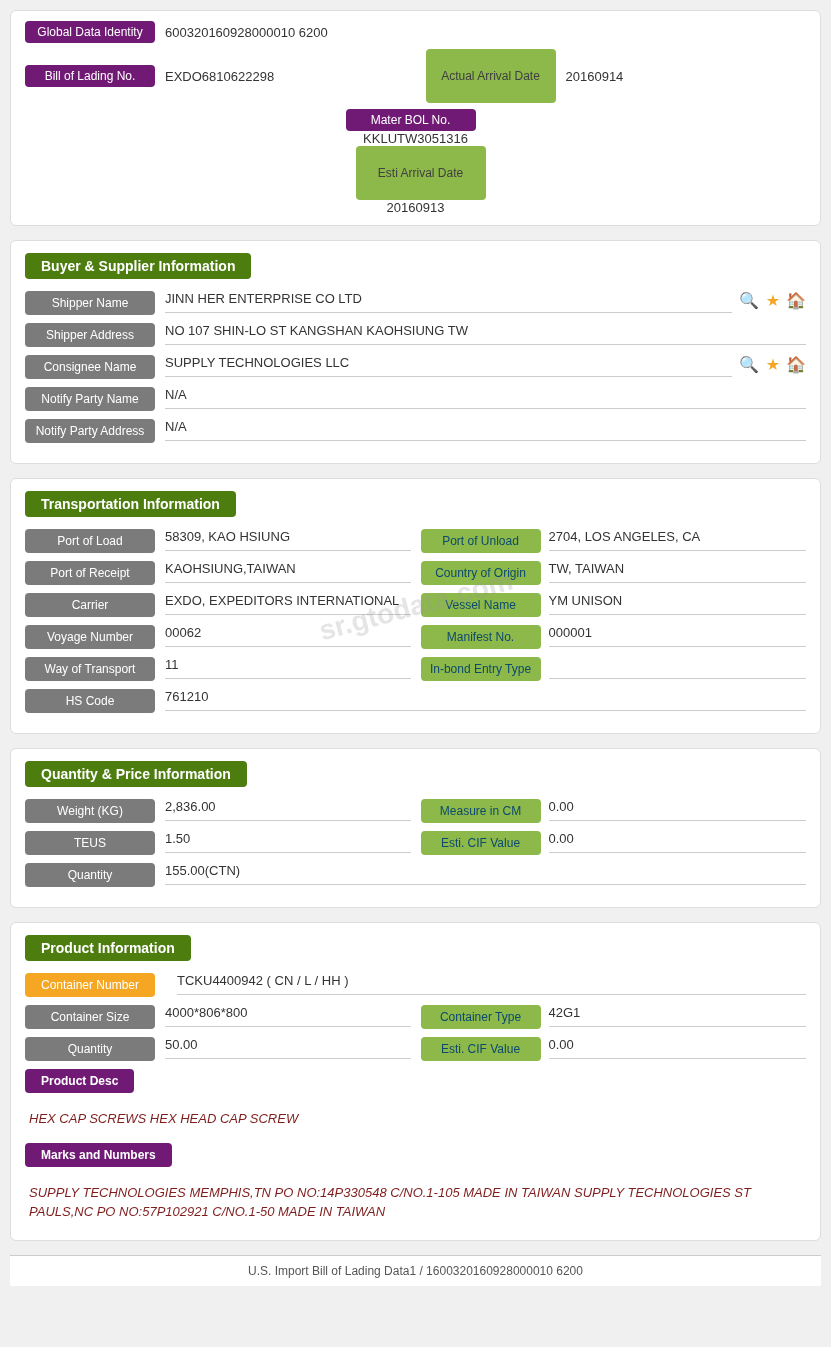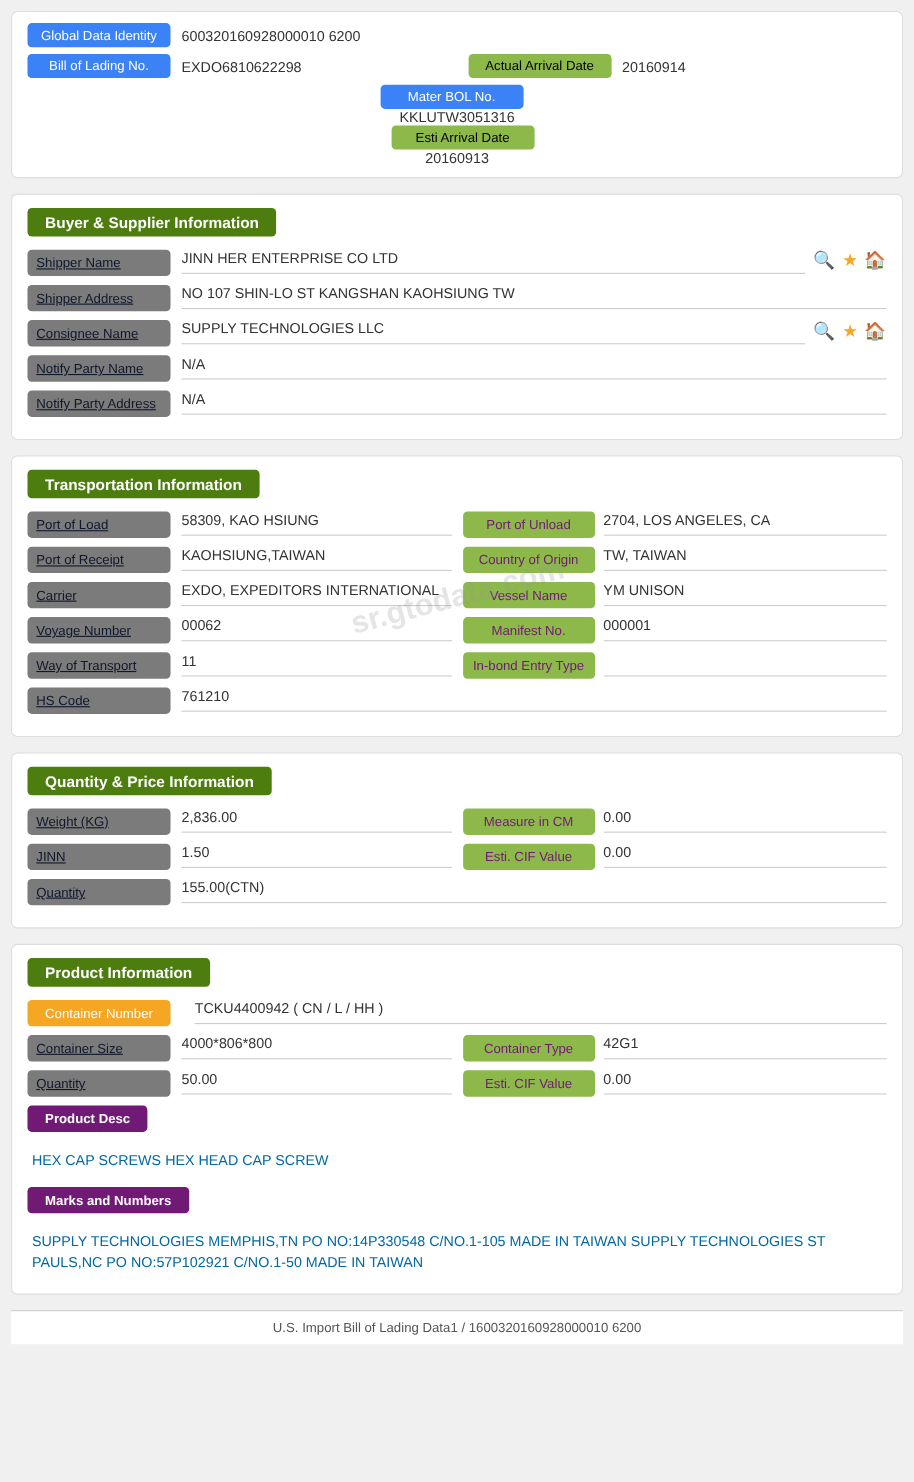--- a/index.html
+++ b/index.html
@@ -5,48 +5,48 @@
     * { box-sizing: border-box; margin: 0; padding: 0; }
     body { font-family: Arial, sans-serif; font-size: 13px; background: #f0f0f0; color: #333; }
     .page { max-width: 831px; margin: 0 auto; background: #f0f0f0; padding: 10px; }
 
     .card { background: #fff; border: 1px solid #ddd; border-radius: 6px; margin-bottom: 14px; padding: 12px 14px; }
 
     
     .identity-card { background: #fff; border: 1px solid #ddd; border-radius: 6px; margin-bottom: 14px; padding: 10px 14px; }
     .identity-row { display: flex; align-items: center; margin-bottom: 6px; }
     .identity-row:last-child { margin-bottom: 0; flex-direction: column; }
-    .id-label { background: #3b82f6; color: #fff; border-radius: 4px; padding: 4px 10px; font-size: 12px; min-width: 130px; text-align: center; margin-right: 10px; white-space: nowrap; }
+    .id-label { background: #701a75; color: #fff; border-radius: 4px; padding: 4px 10px; font-size: 12px; min-width: 130px; text-align: center; margin-right: 10px; white-space: nowrap; }
     .id-value { font-size: 13px; color: #333; flex: 1; }
-    .id-label-green { background: #8db84a; color: #000000; border-radius: 4px; padding: 4px 10px; font-size: 12px; min-width: 130px; text-align: center; margin-right: 10px; margin-left: 20px; white-space: nowrap; }
+    .id-label-green { background: #8db84a; color: #404040; border-radius: 4px; padding: 20px 10px; font-size: 12px; min-width: 130px; text-align: center; margin-right: 10px; margin-left: 20px; white-space: nowrap; }
 
     
     .section-header { background: #4d7c0f; color: #fff; border-radius: 4px; display: inline-block; padding: 5px 16px; font-size: 14px; font-weight: bold; margin-bottom: 12px; }
 
     
     .field-row { display: flex; align-items: flex-start; margin-bottom: 8px; }
-    .field-label { background: #7b7b7b; color: #0f172a; border-radius: 4px; padding: 5px 8px; font-size: 12px; min-width: 130px; max-width: 130px; margin-right: 10px; white-space: nowrap; flex-shrink: 0; text-decoration: underline; }
+    .field-label { background: #7b7b7b; color: #ffffff; border-radius: 4px; padding: 5px 8px; font-size: 12px; min-width: 130px; max-width: 130px; text-align: center; margin-right: 10px; white-space: nowrap; flex-shrink: 0; }
     .field-label-orange { background: #f5a623; color: #fff; border-radius: 4px; padding: 5px 8px; font-size: 12px; min-width: 130px; max-width: 130px; text-align: center; margin-right: 22px; white-space: nowrap; flex-shrink: 0; }
     .field-value { flex: 1; border-bottom: 1px solid #ccc; padding-bottom: 2px; font-size: 13px; color: #333; min-height: 22px; }
     .field-icons { display: flex; gap: 6px; align-items: center; margin-left: 8px; }
     .icon-search { color: #666; font-size: 16px; cursor: pointer; }
     .icon-star { color: #f5a623; font-size: 16px; cursor: pointer; }
     .icon-home { color: #e05c2e; font-size: 16px; cursor: pointer; }
 
     
     .field-row-2col { display: flex; align-items: flex-start; margin-bottom: 8px; gap: 10px; }
     .field-col { display: flex; align-items: flex-start; flex: 1; }
-    .field-label-green { background: #8db84a; color: #701a75; border-radius: 4px; padding: 5px 8px; font-size: 12px; min-width: 120px; max-width: 120px; text-align: center; margin-right: 8px; white-space: nowrap; flex-shrink: 0; }
+    .field-label-green { background: #8db84a; color: #0c4a6e; border-radius: 4px; padding: 5px 8px; font-size: 12px; min-width: 120px; max-width: 120px; text-align: center; margin-right: 8px; white-space: nowrap; flex-shrink: 0; }
 
     
     .watermark { position: relative; }
     .watermark-text { position: absolute; top: 50%; left: 50%; transform: translate(-50%, -50%) rotate(-15deg); color: rgba(150,150,150,0.25); font-size: 28px; font-weight: bold; pointer-events: none; white-space: nowrap; z-index: 10; }
 
     
-    .text-block { font-size: 13px; color: #0369a1; padding: 6px 4px; line-height: 1.5; }
+    .text-block { font-size: 13px; color: #7f1d1d; padding: 6px 4px; line-height: 1.5; font-style: italic; }
 
     .label-orange-wide { background: #701a75; color: #fff; border-radius: 4px; padding: 5px 16px; font-size: 12px; font-weight: bold; display: inline-block; margin-bottom: 6px; }
 
     
     .footer { background: #fff; border-top: 1px solid #ccc; display: flex; justify-content: center; align-items: center; padding: 8px 14px; font-size: 12px; color: #555; margin-top: 4px; }
   </style>
 </head>
 <body>
 
 <div class="page">
@@ -190,21 +190,21 @@
         <span class="field-value">2,836.00</span>
       </div>
       <div class="field-col">
         <span class="field-label-green">Measure in CM</span>
         <span class="field-value">0.00</span>
       </div>
     </div>
 
     <div class="field-row-2col">
       <div class="field-col">
-        <span class="field-label">JINN</span>
+        <span class="field-label">TEUS</span>
         <span class="field-value">1.50</span>
       </div>
       <div class="field-col">
         <span class="field-label-green">Esti. CIF Value</span>
         <span class="field-value">0.00</span>
       </div>
     </div>
 
     <div class="field-row">
       <span class="field-label">Quantity</span>

